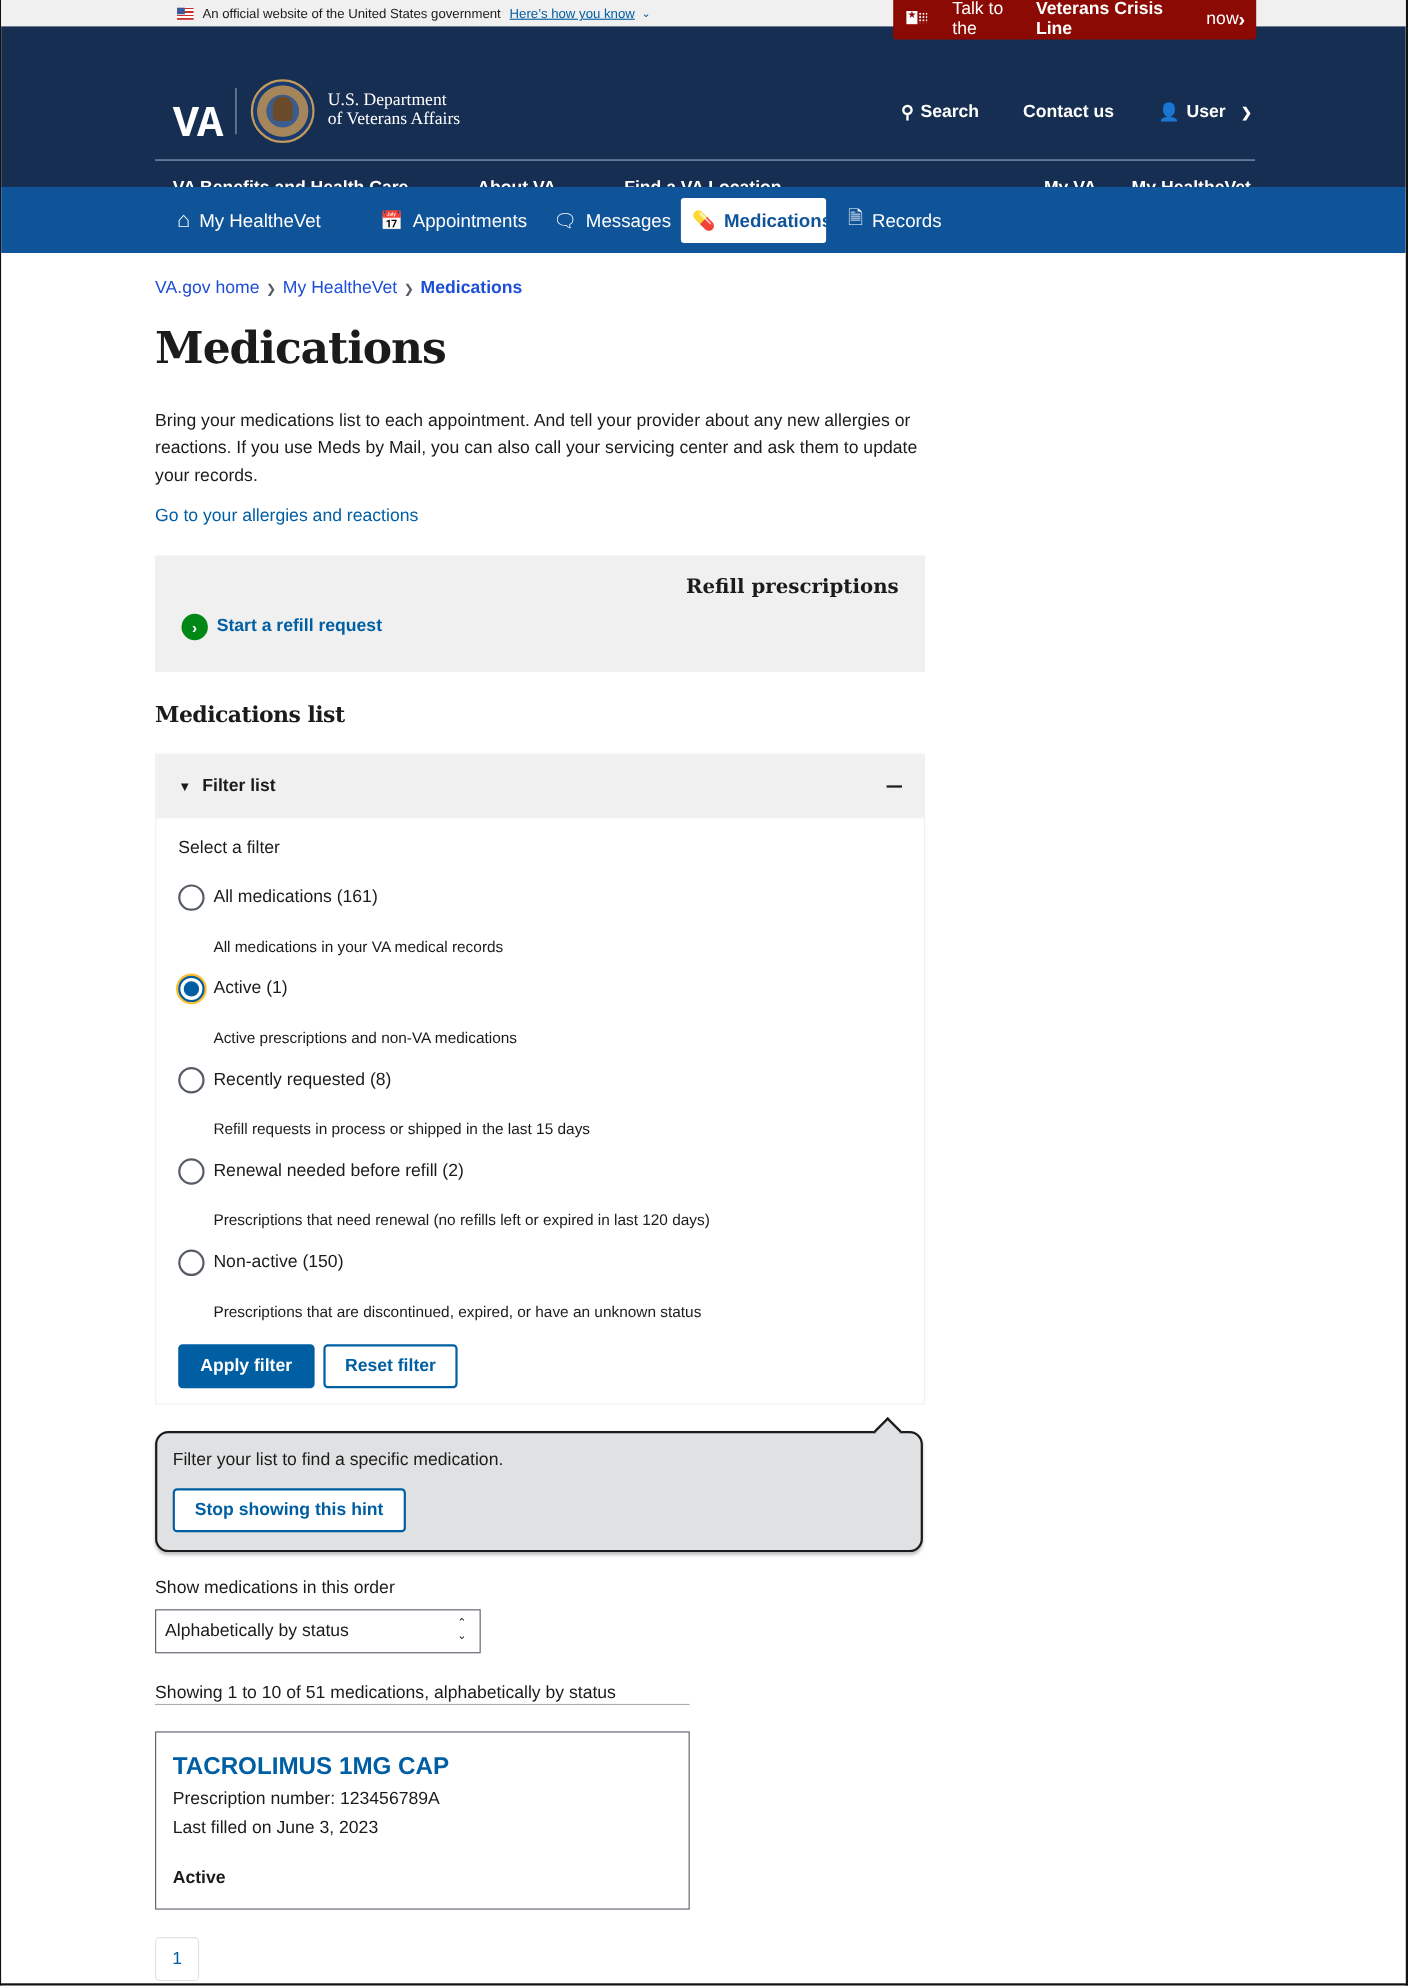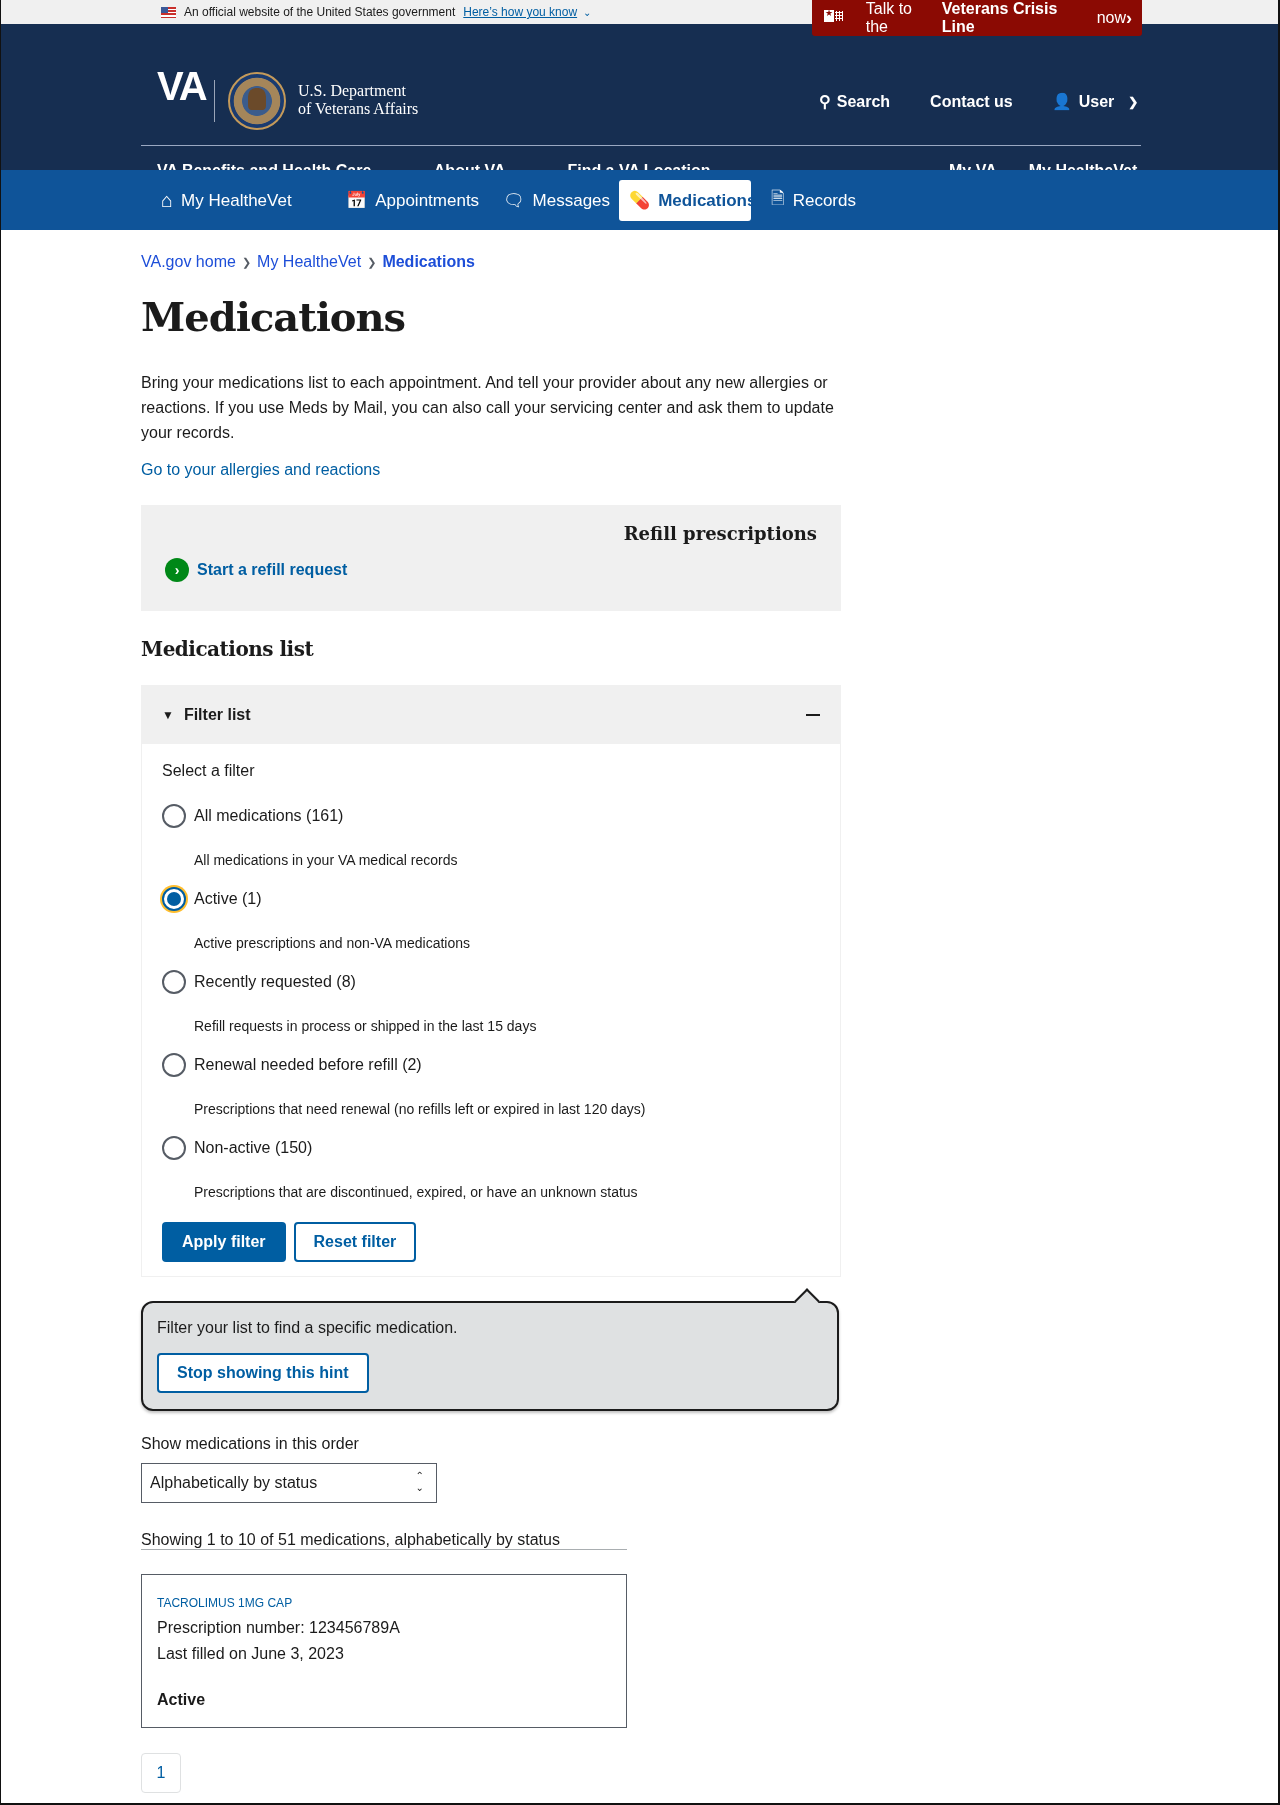--- a/index.html
+++ b/index.html
@@ -30,21 +30,21 @@
   .crisis .icon { width: 18px; height: 16px; margin-left: 12px; margin-right: 24px; position: relative; }
   .crisis .icon .box { position:absolute; left:0; top:0; width:10px; height:12px; background:#fff; }
   .crisis .icon .box::after{ content:"★"; position:absolute; left:1px; top:-2px; font-size:9px; color:#8b0a03;}
   .crisis .icon .dots { position:absolute; left:11px; top:1px; width:8px; height:10px;
     background: radial-gradient(circle, #fff 1px, transparent 1.2px) 0 0/3px 3px; }
   .crisis b { font-weight: bold; margin: 0 4px; }
   .crisis .arrow { margin-left: auto; margin-right: 10px; font-weight: bold; font-size: 18px; }
 
   
   .header { background: #162e51; height: 146px; position: relative; color: #fff; }
-  .logo-va { position: absolute; left: 156px; top: 40px; font-size: 40px; font-weight: bold; letter-spacing: -2px; font-family: Liberation Sans, sans-serif; }
+  .logo-va { position: absolute; left: 156px; top: 68px; font-size: 40px; font-weight: bold; letter-spacing: -2px; font-family: Liberation Mono, monospace; }
   .logo-div { position: absolute; left: 213px; top: 56px; width: 1px; height: 42px; background: #9aa5b8; }
   .seal { position: absolute; left: 227px; top: 48px; width: 58px; height: 58px; border-radius: 50%;
     background: radial-gradient(circle, #3b5c8c 0 38%, #a5865a 40% 60%, #1a3b70 62% 100%);
     border: 2px solid #c49a5a; }
   .seal::after { content:""; position:absolute; left: 18px; top: 14px; width: 18px; height: 22px; background: #6b4a2a; border-radius: 40% 40% 20% 20%; }
   .dept { position: absolute; left: 297px; top: 58px; font-family: "Liberation Serif", serif; font-size: 16px; line-height: 18px; }
   .util-nav { position: absolute; top: 68px; left: 818px; display: flex; gap: 40px; font-weight: bold; font-size: 16px; }
   .util-nav span { display: inline-flex; align-items: center; gap: 6px; }
   .hdr-rule { position: absolute; left: 140px; top: 121px; width: 1000px; height: 1px; background: #9aa8c2; }
   .main-nav { position: absolute; top: 138px; left: 156px; display: flex; gap: 40px; font-weight: bold; font-size: 16px; }
@@ -92,21 +92,21 @@
   .hint { position: relative; margin-top: 24px; width: 698px; background: #dfe1e2; border: 2px solid #1b1b1b; border-radius: 12px; padding: 16px 14px 16px; box-shadow: 0 2px 3px rgba(0,0,0,.25); }
   .hint .pointer { position: absolute; top: -11px; left: 655px; width: 18px; height: 18px; background: #dfe1e2; border-left: 2px solid #1b1b1b; border-top: 2px solid #1b1b1b; transform: rotate(45deg); }
   .hint p { margin: 0 0 16px; font-size: 16px; }
 
   .sort-label { font-size: 16px; margin-top: 24px; margin-bottom: 10px; }
   .select { width: 296px; height: 40px; border: 1px solid #565c65; display: flex; align-items: center; padding: 0 8px; font-size: 16px; position: relative; }
   .select .arrows { position: absolute; right: 12px; top: 6px; font-size: 10px; line-height: 12px; text-align: center; }
   .showing { font-size: 16px; margin-top: 28px; padding-bottom: 0; border-bottom: 1px solid #a9aeb1; width: 486px; }
 
   .card { margin-top: 24px; width: 486px; border: 1px solid #565c65; padding: 18px 15px 18px; }
-  .card .name { font-weight: normal; font-size: 12px; }
+  .card .name { font-weight: bold; font-size: 22px; }
   .card .line { font-size: 16px; margin-top: 8px; }
   .card .status { font-weight: bold; font-size: 16px; margin-top: 28px; }
 
   .page-btn { margin-top: 25px; width: 40px; height: 40px; border: 1px solid #dfe1e2; border-radius: 4px; display: flex; align-items: center; justify-content: center; color: #005ea2; font-size: 16px; }
   .print-toggle { margin-top: 24px; font-size: 16px; display: inline-flex; gap: 22px; }
   .print-toggle .txt { border-bottom: 2px dotted #005ea2; }
   .print-toggle .up { color: #005ea2; font-size: 11px; font-weight: bold; }
 </style>
 </head>
 <body>

